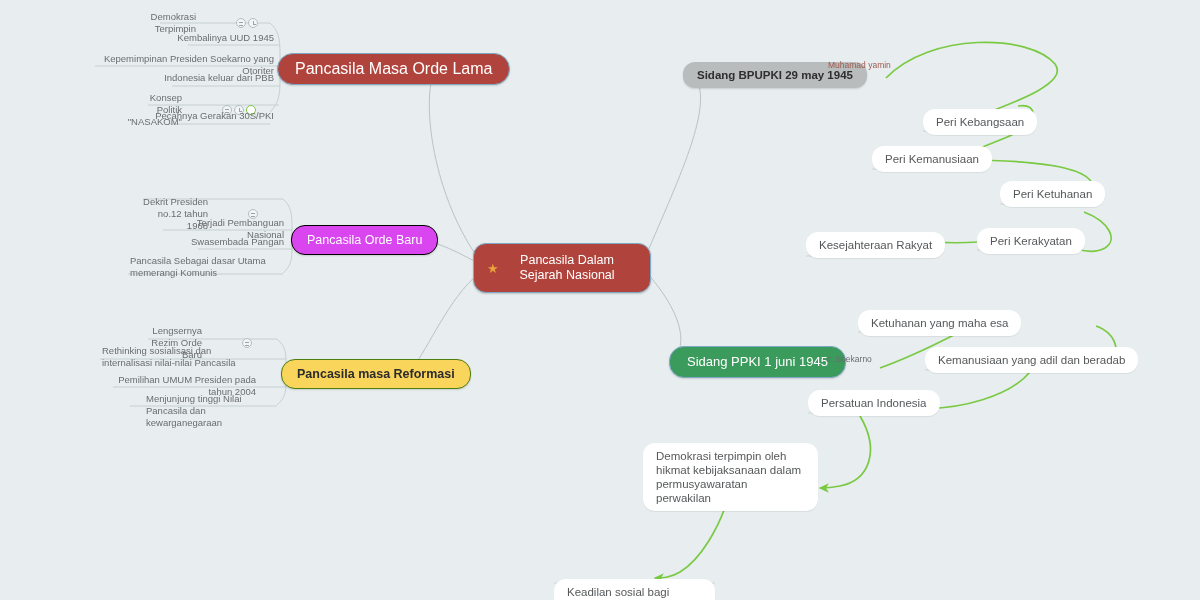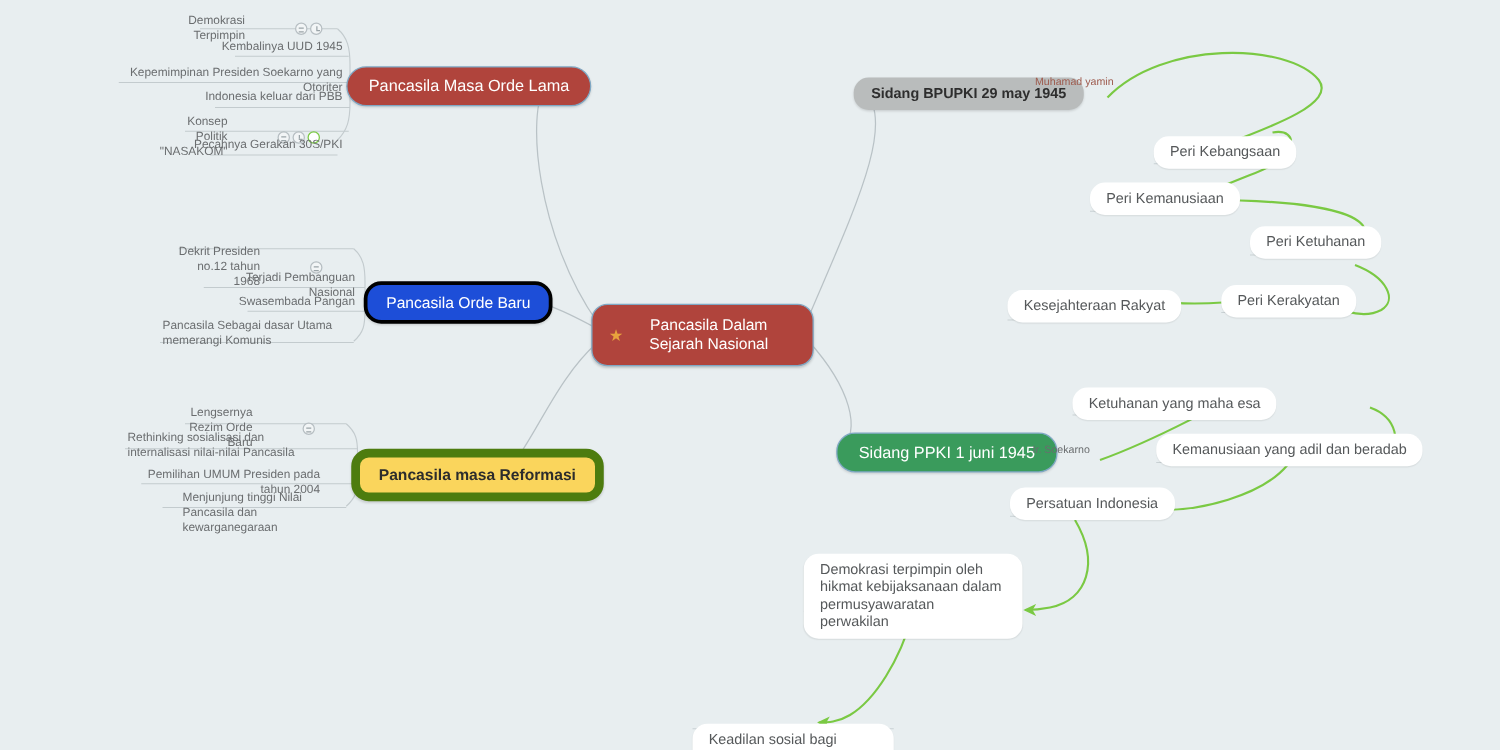--- a/index.html
+++ b/index.html
@@ -54,23 +54,23 @@
   }
 
   
   .topic {
     border-radius: 14px;
     font-size: 12.5px;
     padding: 7px 15px;
     line-height: 14px;
     box-shadow: 0 1px 2px rgba(0,0,0,.14);
   }
-  .topic.red    { background:#b0443c; color:#fff; border:1px solid #7fa8c4; border-radius:16px; padding:8px 17px; font-size:13px; }
-  .topic.blue   { background:#1d4ed8; color:#fff; border:3px solid #000000; }
-  .topic.yellow { background:#fad55c; color:#2c2c2c; font-weight:bold; border:7px solid #4d7c0f; }
+  .topic.red    { background:#b0443c; color:#fff; border:1px solid #7fa8c4; border-radius:16px; padding:8px 17px; font-size:16px; }
+  .topic.blue   { background:#d946ef; color:#fff; border:1px solid #000000; }
+  .topic.yellow { background:#fad55c; color:#2c2c2c; font-weight:bold; border:1px solid #4d7c0f; }
   .topic.green  { background:#3a9b5c; color:#fff; border:1px solid #7fa8c4; border-radius:15px; padding:8px 17px; font-size:13px; }
   .topic.grey   { background:#b9bcbc; color:#2e2e2e; font-weight:bold; border-radius:12px; padding:6px 14px; font-size:11.5px;text-align:center; }
 
   
   .bubble {
     background:#ffffff;
     border-radius:12px;
     color:#55585a;
     font-size:11.5px;
     padding:6px 13px;

